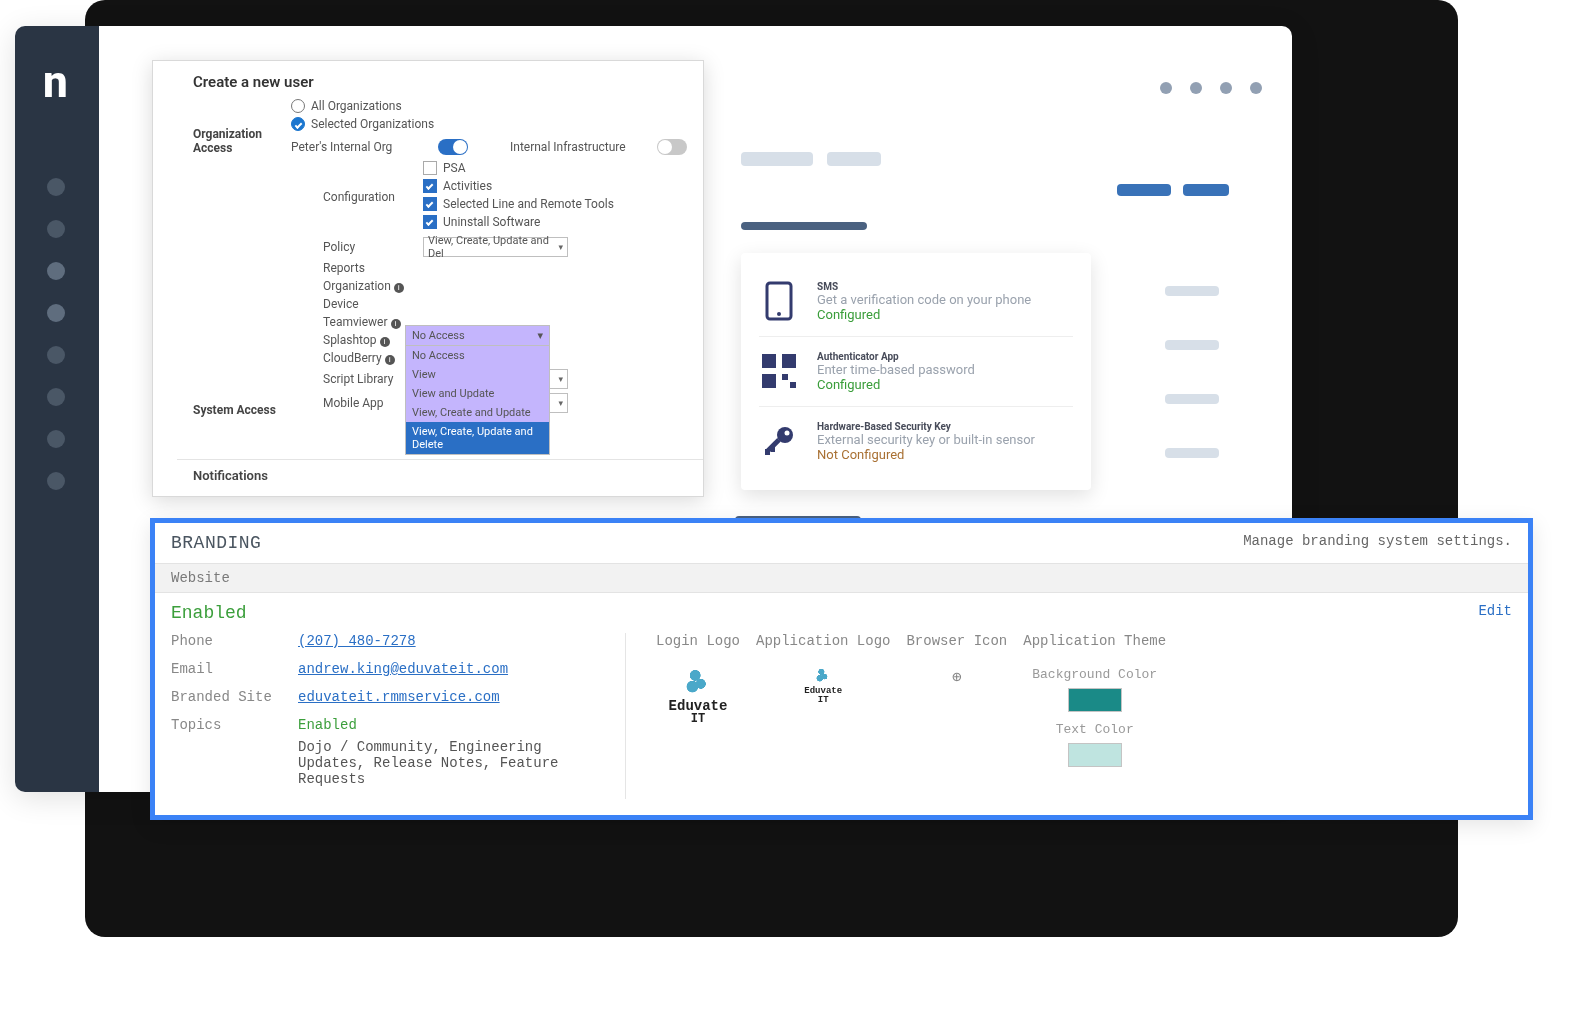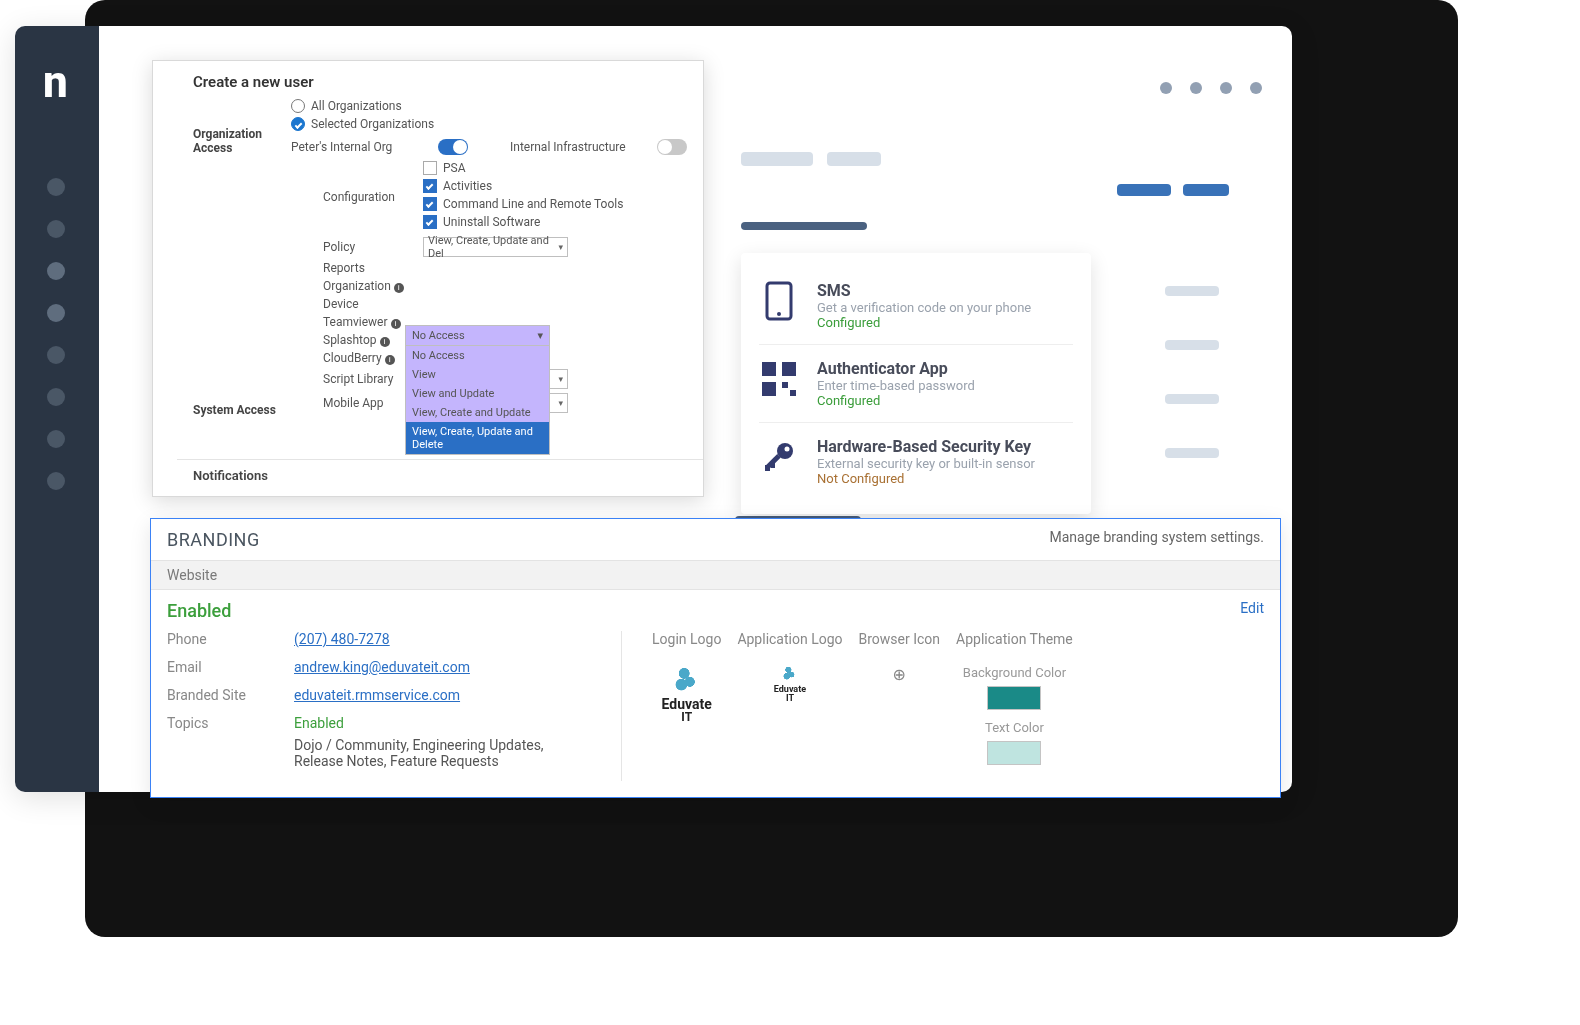--- a/index.html
+++ b/index.html
@@ -52,28 +52,28 @@
 .dropdown-open .hdr { border-bottom: 1px solid #bfbfbf; padding: 3px 6px; display:flex; justify-content:space-between; }
 .dropdown-open .opt { padding: 3px 6px; }
 .dropdown-open .opt.sel { background: #2a6fc5; color: #fff; }
 .modal-footer { border-top: 1px solid #e4e4e4; padding: 8px 16px; font-weight: 600; color: #444; font-size: 13px; }
 
 
 .mfa-card { position: absolute; left: 741px; top: 253px; width: 350px; background: #fff; border-radius: 4px; box-shadow: 0 6px 20px rgba(0,0,0,.12); padding: 18px 18px; }
 .mfa-item { display: flex; gap: 18px; align-items: flex-start; padding: 10px 0; }
 .mfa-icon { width: 40px; height: 40px; color: #333b6e; display:flex; align-items:center; justify-content:center; }
 .mfa-body { flex: 1; }
-.mfa-title { font-weight: 700; color: #484c5a; font-size: 16px; }
+.mfa-title { font-weight: 700; color: #484c5a; font-size: 10px; }
 .mfa-sub { color: #9aa2ad; font-size: 13px; }
 .mfa-status.ok { color: #3a9d3a; font-size: 13px; }
 .mfa-status.no { color: #a97134; font-size: 13px; }
 .mfa-sep { height: 1px; background: #eee; margin: 4px 0; }
 
 
-.branding { position: absolute; left: 150px; top: 518px; width: 1131px; border: 1px solid #3b82f6; background: #fff; box-shadow: 0 6px 20px rgba(0,0,0,.1); font-size: 14px; }
+.branding { position: absolute; left: 150px; top: 518px; width: 1383px; border: 5px solid #3b82f6; background: #fff; box-shadow: 0 6px 20px rgba(0,0,0,.1); font-size: 14px; font-family: Liberation Mono, monospace; }
 .branding-hdr { display:flex; justify-content:space-between; padding: 10px 16px; color:#666; }
 .branding-hdr .title { font-size: 18px; color: #4a5560; letter-spacing: .5px; }
 .branding-tab { padding: 6px 16px; background: #f2f2f2; border-top:1px solid #e3e3e3; border-bottom:1px solid #e3e3e3; color:#7a7a7a; }
 .branding-sub { display:flex; justify-content:space-between; padding: 10px 16px; }
 .enabled-label { color:#3c9f3c; font-size: 18px; font-weight:500; }
 .edit-link { color:#2a6fc5; cursor:pointer; }
 .branding-body { display:flex; padding: 0 24px 16px 16px; }
 .b-left { width: 455px; border-right:1px solid #e5e5e5; padding-right:20px; }
 .b-left .brow { display:flex; gap:22px; margin-bottom:12px; }
 .b-left .blabel { width: 105px; color:#888; }
@@ -160,21 +160,21 @@
               <div class="chk-line">
                   <span class="chk"></span>
                   <span>PSA</span>
                 </div>
               <div class="chk-line">
                   <span class="chk on"></span>
                   <span>Activities</span>
                 </div>
               <div class="chk-line">
                   <span class="chk on"></span>
-                  <span>Command Line and Remote Tools</span>
+                  <span>Selected Line and Remote Tools</span>
                 </div>
               <div class="chk-line">
                   <span class="chk on"></span>
                   <span>Uninstall Software</span>
                 </div>
             </div>
           </div>
           <div class="perm-row">
               <div class="perm-label">Policy</div>
               <div class="select">

